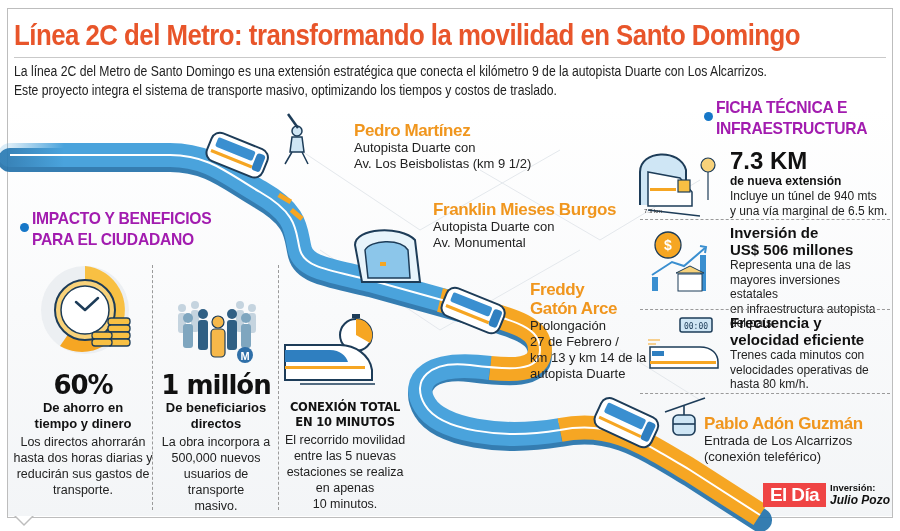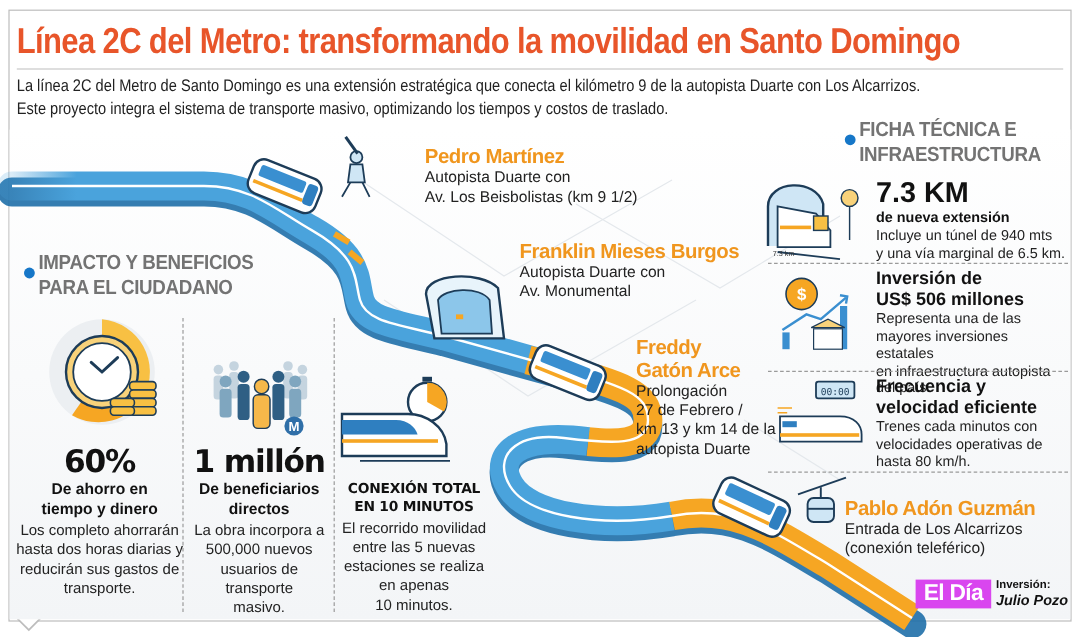--- a/index.html
+++ b/index.html
@@ -38,21 +38,21 @@
     position: absolute; left: 8px; top: 108px; width: 884px; height: 408px;
     background: linear-gradient(180deg, #ffffff 0%, #f3f5f7 100%);
   }
 
   
   .track { position: absolute; left: 0; top: 0; width: 900px; height: 531px; }
 
   
   .section-head {
     position: absolute; font-family: "Liberation Sans", sans-serif; font-weight: bold;
-    color: #737373; font-size: 17px; line-height: 21px; letter-spacing: -0.3px;
+    color: #a21caf; font-size: 17px; line-height: 21px; letter-spacing: -0.3px;
   }
   .section-head .dot {
     position: absolute; left: -12px; top: 15px; width: 9px; height: 9px;
     border-radius: 50%; background: #1677c8;
   }
   .section-head span.t { display: block; transform: scaleX(0.92); transform-origin: left; white-space: nowrap; }
 
   
   .station { position: absolute; }
   .station .name {
@@ -72,21 +72,21 @@
   
   .fitem { position: absolute; left: 730px; width: 160px; }
   .fitem .h { font-weight: bold; font-size: 15px; line-height: 17px; color: #111; }
   .fitem .h.huge { font-size: 24px; line-height: 26px; }
   .fitem .s { font-weight: bold; font-size: 12px; line-height: 15px; color: #111; }
   .fitem .b { font-size: 12px; line-height: 14.5px; color: #222; }
   .hdash { position: absolute; left: 640px; width: 250px; height: 0; border-top: 1.5px dashed #9a9a9a; }
 
   .logo {
     position: absolute; left: 763px; top: 483px; width: 63px; height: 24px;
-    background: #d946ef; color: #fff; font-weight: bold; font-size: 19px; line-height: 24px;
+    background: #ef4444; color: #fff; font-weight: bold; font-size: 19px; line-height: 24px;
     text-align: center; letter-spacing: -0.6px;
   }
   .credit { position: absolute; left: 830px; top: 482px; color: #111; }
   .credit .c1 { font-weight: bold; font-size: 9.5px; line-height: 11px; }
   .credit .c2 { font-weight: bold; font-size: 12px; line-height: 14px; font-style: italic; }
 </style>
 </head>
 <body>
 
 <div class="frame"></div>
@@ -292,21 +292,21 @@
 </div>
 
 <div class="vdash" style="left:152px; top:265px; height:245px;"></div>
 <div class="vdash" style="left:278px; top:265px; height:245px;"></div>
 
 <div class="bcol" style="left:12px; top:370px; width:142px;">
   <div class="big">60%</div>
   <div class="sub">De ahorro en</div>
   <div class="sub">tiempo y dinero</div>
   <div class="body">
-    <div>Los completo ahorrarán</div>
+    <div>Los directos ahorrarán</div>
     <div>hasta dos horas diarias y</div>
     <div>reducirán sus gastos de</div>
     <div>transporte.</div>
   </div>
 </div>
 
 <div class="bcol" style="left:155px; top:370px; width:122px;">
   <div class="big">1 millón</div>
   <div class="sub">De beneficiarios</div>
   <div class="sub">directos</div>

